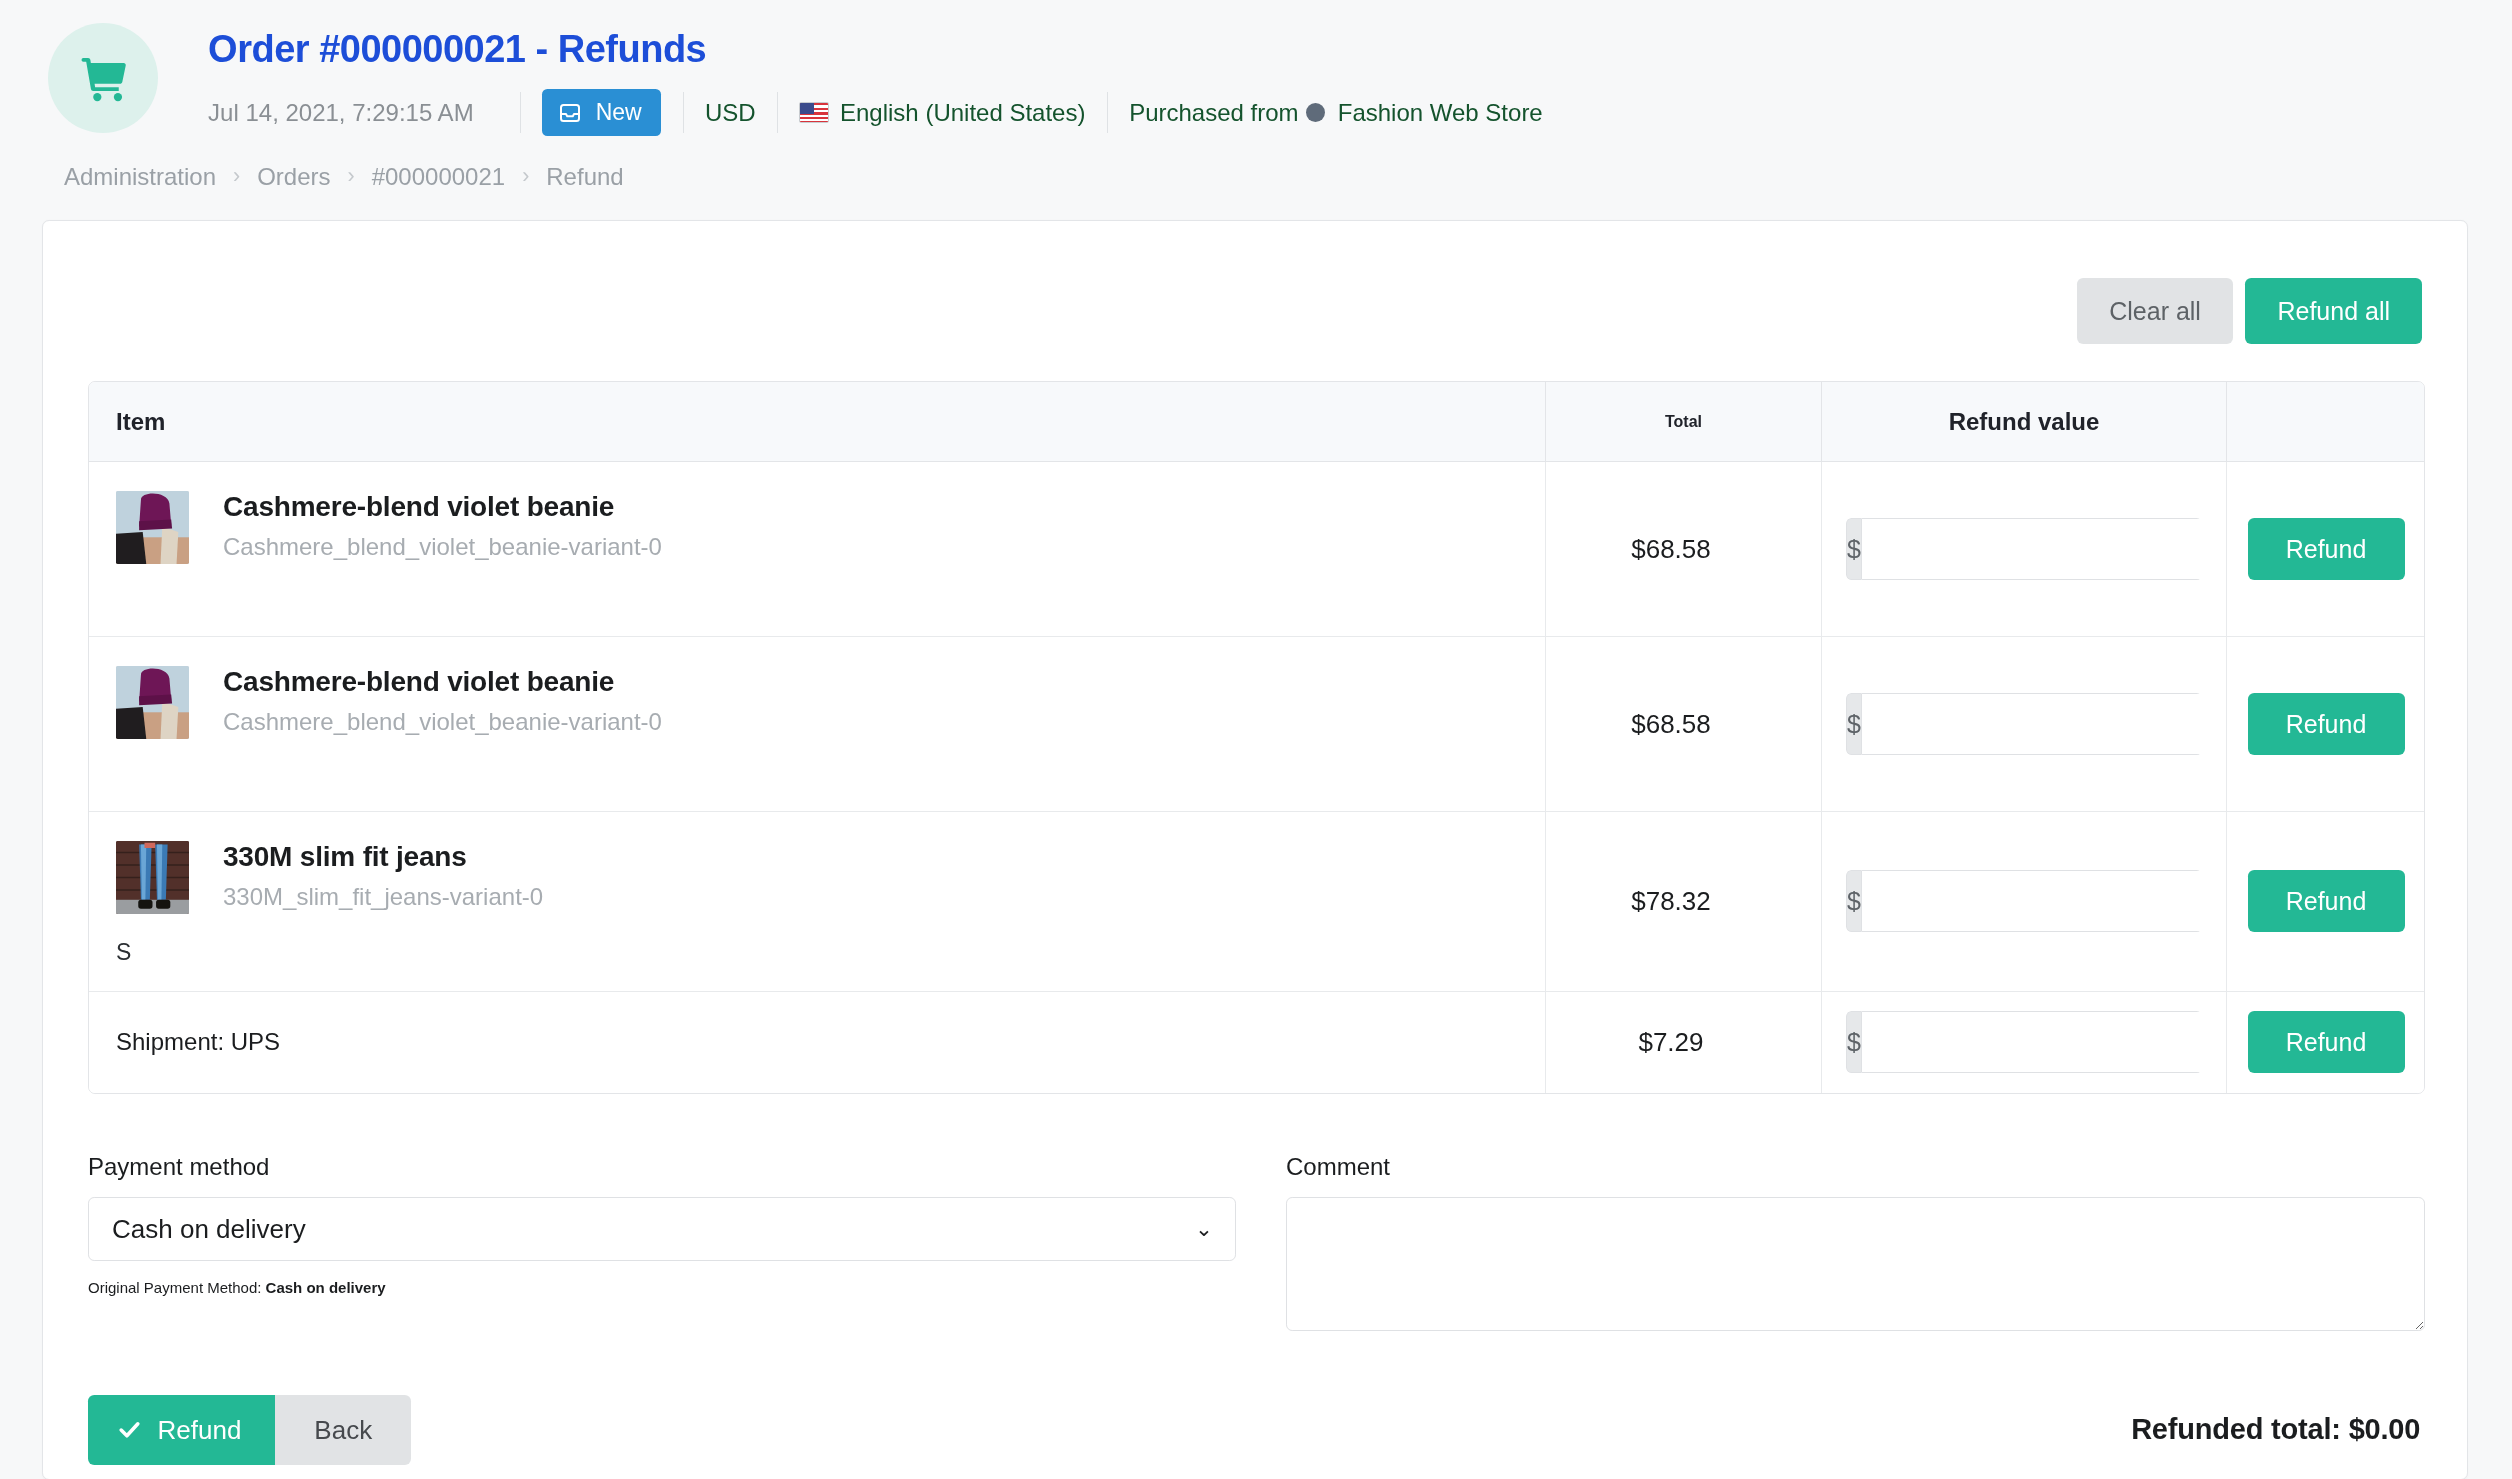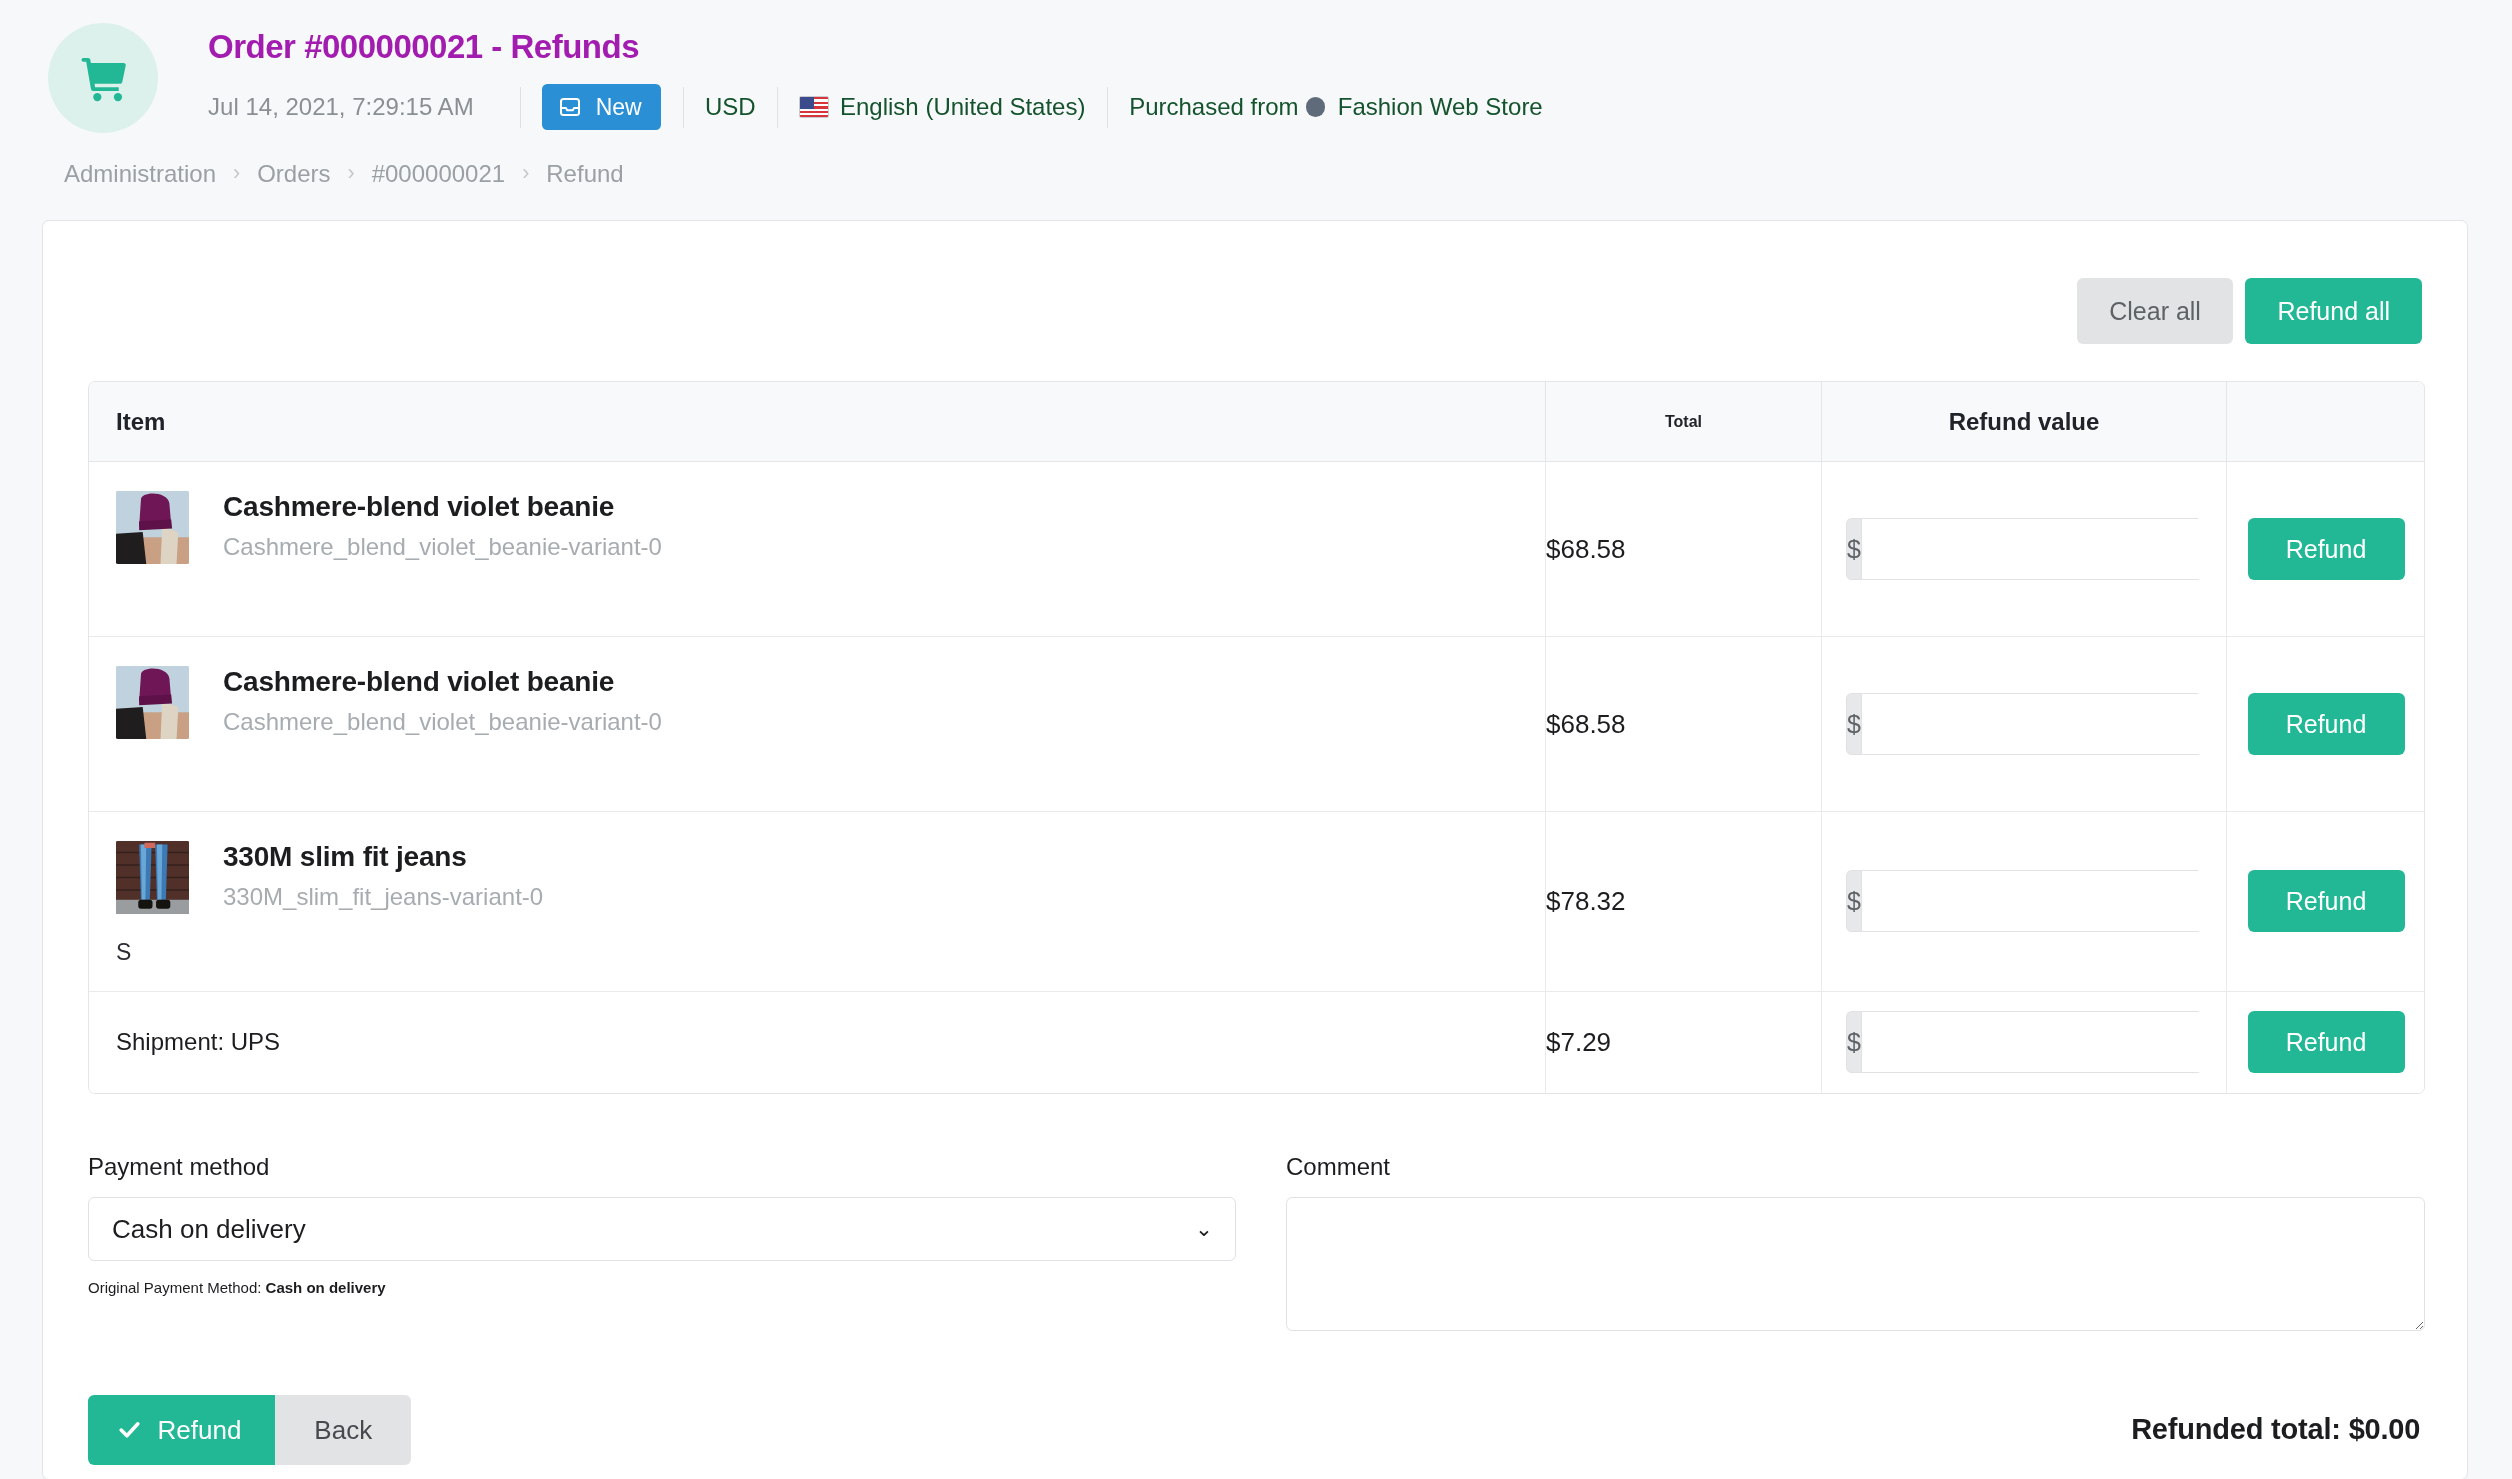--- a/index.html
+++ b/index.html
@@ -43,23 +43,23 @@
     justify-content: center;
     flex: 0 0 auto;
     margin-top: 3.6px;
     margin-left: 7.1px;
   }
   .logo-badge svg { width: 55px; height: 55px; display:block; }
 
   .header-text { margin-left: 50px; padding-top: 9px; }
 
   .page-title {
-    font-size: 33px;
+    font-size: 38px;
     font-weight: bold;
-    color: #a21caf;
+    color: #1d4ed8;
     letter-spacing: -0.5px;
     line-height: 1.08;
     white-space: nowrap;
   }
 
   .meta-row {
     display: flex;
     align-items: center;
     margin-top: 19.6px;
     font-size: 24px;
@@ -253,21 +253,21 @@
     color: #2b2f33;
     margin-top: 25px;
   }
 
   .cell-center {
     display: flex;
     align-items: center;
   }
   .total-val {
     width: 100%;
-    text-align: left;
+    text-align: center;
     padding-right: 25px;
     font-size: 26px;
     color: #1b1d1f;
   }
 
   .value-wrap {
     width: 100%;
     display: flex;
     justify-content: center;
   }

